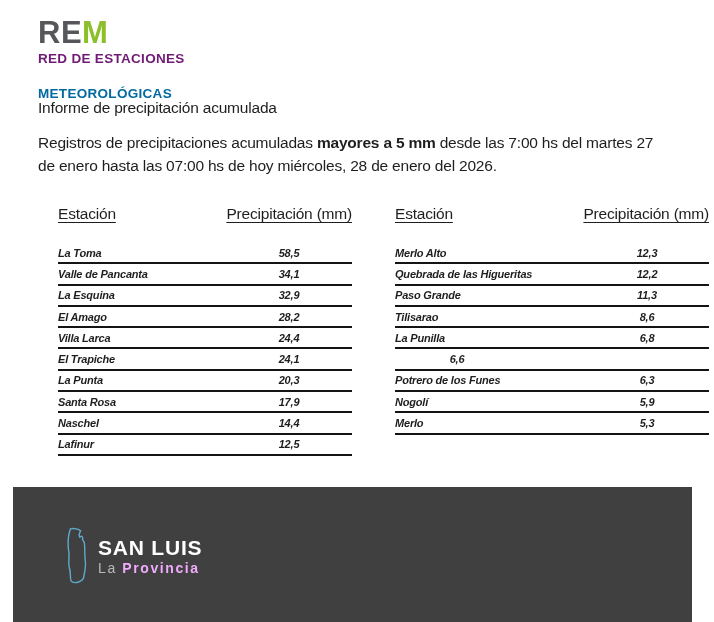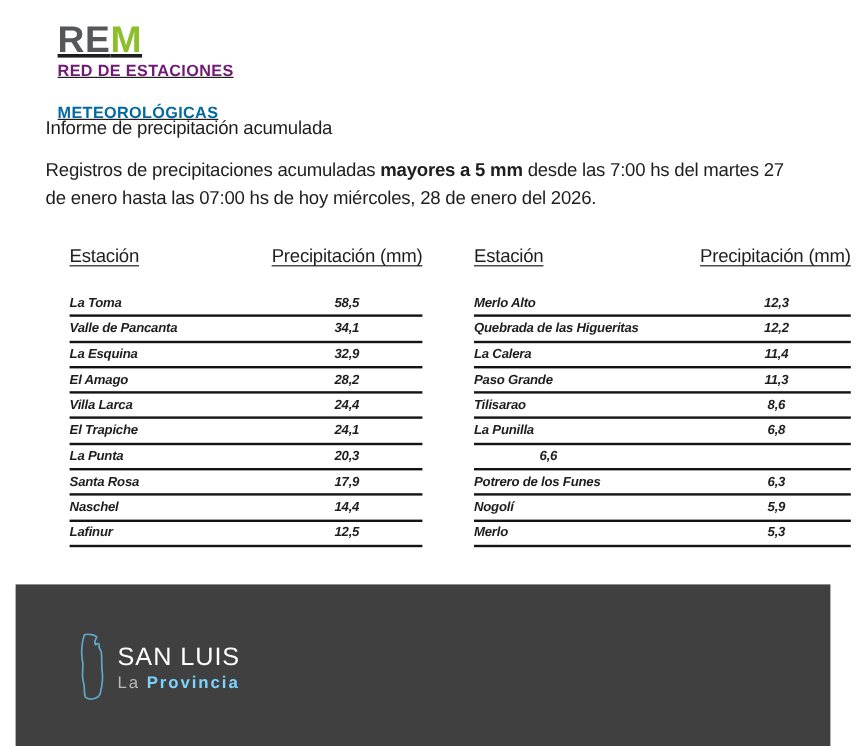--- a/index.html
+++ b/index.html
@@ -5,21 +5,21 @@
   html,body { margin:0; padding:0; }
   body {
     width:714px; height:622px; background:#ffffff;
     font-family:"Liberation Sans", sans-serif;
     color:#1e1e1e; position:relative; overflow:hidden;
     letter-spacing:-0.2px;
   }
   .page { position:absolute; inset:0; }
 
   
-  .rem-logo { position:absolute; left:48px; top:18px;text-decoration:underline; }
+  .rem-logo { position:absolute; left:38px; top:18px; }
   .rem-acronym { font-size:31px; font-weight:bold; line-height:30px; letter-spacing:0.5px; }
   .rem-acronym .dark  { color:#55575a; }
   .rem-acronym .green { color:#8cbf2a; }
   .rem-sub1 { font-size:13.5px; font-weight:bold; color:#701a75; letter-spacing:0.3px; margin-top:3px; }
   .rem-sub2 { font-size:13.5px; font-weight:bold; color:#0369a1; letter-spacing:0.3px; margin-top:20px; }
 
   
   .title {
     position:absolute; left:38px; top:99px; margin:0;
     font-size:15.5px; font-weight:normal; 
@@ -47,27 +47,27 @@
   .ptable.right .prow .value { width:124px; }
 
   
   .footer {
     position:absolute; left:13px; top:487px; width:679px; height:135px;
     background:#404040;
   }
   .sl-logo { position:absolute; left:48px; top:40px; display:flex; align-items:center; }
   .sl-shape { display:block; margin-right:9px; }
   .sl-text .brand {
-    color:#ffffff; font-weight:normal; font-size:21px;
+    color:#ffffff; font-weight:bold; font-size:21px;
     letter-spacing:0.8px; line-height:24px; white-space:nowrap;
   }
   .sl-text .tagline {
     font-size:14px; letter-spacing:1.6px; color:#b7babc; line-height:16px; white-space:nowrap;
   }
-  .sl-text .tagline b { color:#7dd3fc; font-weight:bold; }
+  .sl-text .tagline b { color:#f0abfc; font-weight:bold; }
 </style>
 </head>
 <body>
 
 <div class="page">
 
   <header class="rem-logo">
     <div class="rem-acronym"><span class="dark">RE</span><span class="green">M</span></div>
     <div class="rem-sub1">RED DE ESTACIONES</div>
     <div class="rem-sub2">METEOROLÓGICAS</div>
@@ -134,24 +134,20 @@
     <div class="rows">
       <div class="prow">
           <span class="station">Merlo Alto</span>
           <span class="value">12,3</span>
         </div>
       <div class="prow">
           <span class="station">Quebrada de las Higueritas</span>
           <span class="value">12,2</span>
         </div>
       <div class="prow">
-          <span class="station">La Calera</span>
-          <span class="value">11,4</span>
-        </div>
-      <div class="prow">
           <span class="station">Paso Grande</span>
           <span class="value">11,3</span>
         </div>
       <div class="prow">
           <span class="station">Tilisarao</span>
           <span class="value">8,6</span>
         </div>
       <div class="prow">
           <span class="station">La Punilla</span>
           <span class="value">6,8</span>

